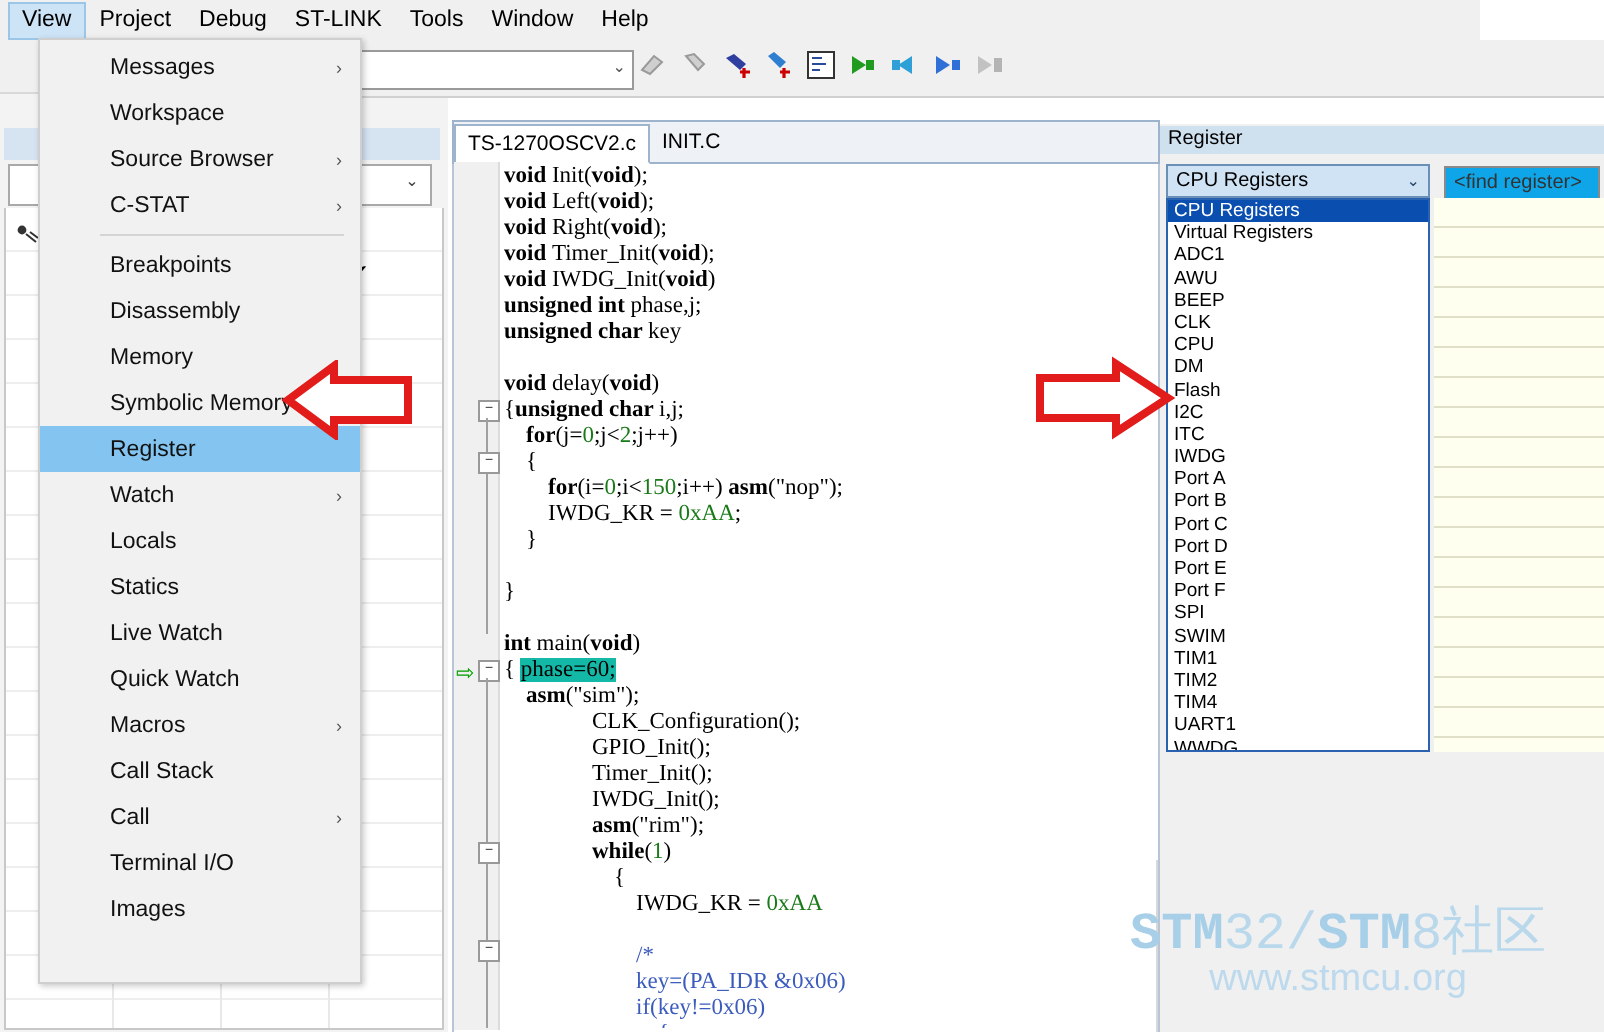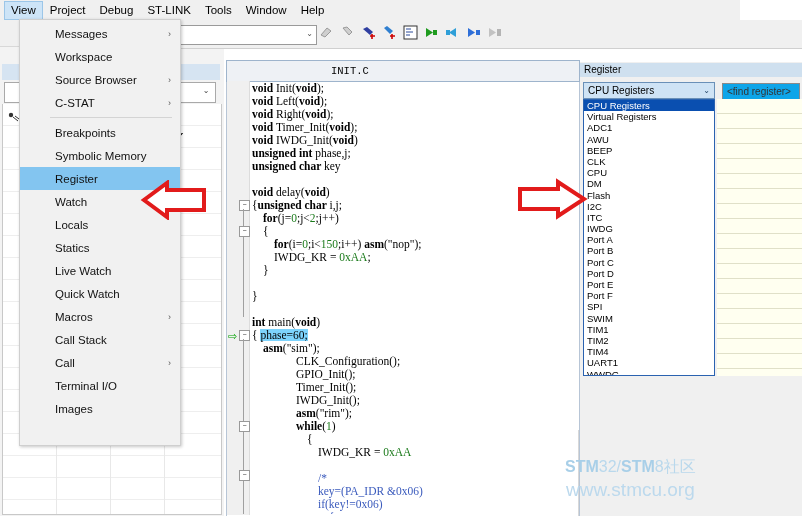--- a/index.html
+++ b/index.html
@@ -42,28 +42,28 @@
   .dbg-combo{position:absolute;left:172px;top:25px;width:143px;height:18px;background:#fff;border:1px solid #9a9a9a;}
   .dbg-combo-arrow{position:absolute;right:3px;top:3px;font-size:8px;color:#555;}
   .dbg-icons{position:absolute;left:318px;top:24px;display:flex;align-items:center;gap:4px;}
   .dbg-ic{width:17px;height:17px;position:relative;}
 
   
   .editor{position:absolute;left:226px;top:60px;width:352px;height:456px;background:#fff;border:1px solid #b7c5d6;border-top:none;}
   .editor-tabbar{position:absolute;left:226px;top:60px;width:352px;height:20px;background:#eef1f5;border:1px solid #9eb4cc;border-bottom:1px solid #9eb4cc;}
   .etab{position:absolute;top:1px;height:18px;font-size:10.5px;line-height:18px;padding:0 6px;white-space:nowrap;color:#000;}
   .etab.active{left:0px;background:#ffffff;border:1px solid #9eb4cc;border-bottom:1px solid #ffffff;}
-  .etab.inactive{left:98px;background:transparent;font-family:Liberation Mono, monospace;}
+  .etab.inactive{left:98px;background:transparent;}
   .gutter{position:absolute;left:227px;top:81px;width:22px;height:434px;background:#f0f0f0;border-right:1px solid #dcdcdc;}
   .code{position:absolute;left:252px;top:82px;width:318px;height:432px;overflow:hidden;
     font-family:"Liberation Serif", serif;font-size:11.5px;line-height:13px;color:#000;white-space:pre;}
   .kw{font-weight:bold;}
   .num{color:#1a7a1a;}
   .cmt{color:#3b5bbd;}
-  .hl{background:#7dd3fc;}
+  .hl{background:#14b8a6;}
   .arrow-green{position:absolute;left:228px;top:330px;color:#00a000;font-size:11px;}
   .fold{position:absolute;left:239px;width:9px;height:9px;border:1px solid #999;background:#fff;font-size:7px;line-height:8px;text-align:center;color:#333;}
   .foldline{position:absolute;left:243px;width:1px;background:#a0a0a0;}
   .vscroll{position:absolute;right:1px;top:81px;width:11px;height:434px;background:#f4f4f4;}
 
   
   .reg-panel{position:absolute;left:580px;top:62px;width:222px;height:454px;background:#f0f0f0;}
   .reg-title{position:absolute;left:580px;top:63px;width:222px;height:14px;background:#cfe0ef;
     font-size:10px;line-height:14px;padding-left:4px;color:#000;box-sizing:border-box;}
   .reg-combo{position:absolute;left:583px;top:82px;width:132px;height:17px;background:#cfe3f5;border:1px solid #6a90b8;box-sizing:border-box;}
@@ -88,21 +88,21 @@
   .dd-item.sel{background:#83c5f0;}
   .dd-item .sub{position:absolute;right:9px;font-size:9px;color:#555;}
   .dd-sep{height:1px;background:#d4d4d4;margin:3px 8px 3px 30px;}
   .dd-rail{position:absolute;left:0;top:0;width:29px;height:100%;background:#f1f1f1;}
 
   
   .red-arrow{position:absolute;z-index:60;}
 
   
   .watermark{position:absolute;left:565px;top:455px;z-index:55;user-select:none;}
-  .wm1{font-family:Liberation Sans, sans-serif;font-size:16px;font-weight:bold;color:#a8cfe8;letter-spacing:0px;line-height:24px;}
+  .wm1{font-family:Liberation Mono, monospace;font-size:26px;font-weight:bold;color:#a8cfe8;letter-spacing:0px;line-height:24px;}
   .wm1 .lt{font-weight:normal;color:#b9d8ec;}
   .wm2{font-family:"Liberation Sans",sans-serif;font-size:19px;color:#bcd9ed;line-height:22px;text-align:center;}
   .wm-line{position:absolute;left:578px;top:430px;width:1px;height:86px;background:#d8d8d8;z-index:54;}
 
   
   .left-strip{position:absolute;left:0;top:46px;width:18px;height:470px;background:#f3f3f3;}
 </style>
 </head>
 <body>
 
@@ -197,20 +197,21 @@
     <div class="dbg-ic">
       <svg width="17" height="17" viewBox="0 0 17 17">
           <path d="M3 4 L10 8.5 L3 13 Z" fill="#c2c2c2"></path>
           <rect x="11" y="5" width="4" height="7" fill="#b4b4b4"></rect>
         </svg>
     </div>
   </div>
 
   <div class="editor"></div>
   <div class="editor-tabbar">
+    <div class="etab active">TS-1270OSCV2.c</div>
     <div class="etab inactive">INIT.C</div>
   </div>
   <div class="gutter"></div>
   <div class="arrow-green">⇨</div>
 
   <div class="fold" style="top:200px;">−</div>
   <div class="foldline" style="top:209px;height:108px;"></div>
   <div class="fold" style="top:226px;">−</div>
   <div class="fold" style="top:330px;">−</div>
   <div class="foldline" style="top:339px;height:175px;"></div>
@@ -278,20 +279,26 @@
       </div>
       <div class="dd-item">
         <span class="dd-lbl">C-STAT</span>
         <span class="sub">›</span>
       </div>
       <div class="dd-sep"></div>
       <div class="dd-item">
         <span class="dd-lbl">Breakpoints</span>
       </div>
       <div class="dd-item">
+        <span class="dd-lbl">Disassembly</span>
+      </div>
+      <div class="dd-item">
+        <span class="dd-lbl">Memory</span>
+      </div>
+      <div class="dd-item">
         <span class="dd-lbl">Symbolic Memory</span>
       </div>
       <div class="dd-item sel">
         <span class="dd-lbl">Register</span>
       </div>
       <div class="dd-item">
         <span class="dd-lbl">Watch</span>
         <span class="sub">›</span>
       </div>
       <div class="dd-item">

